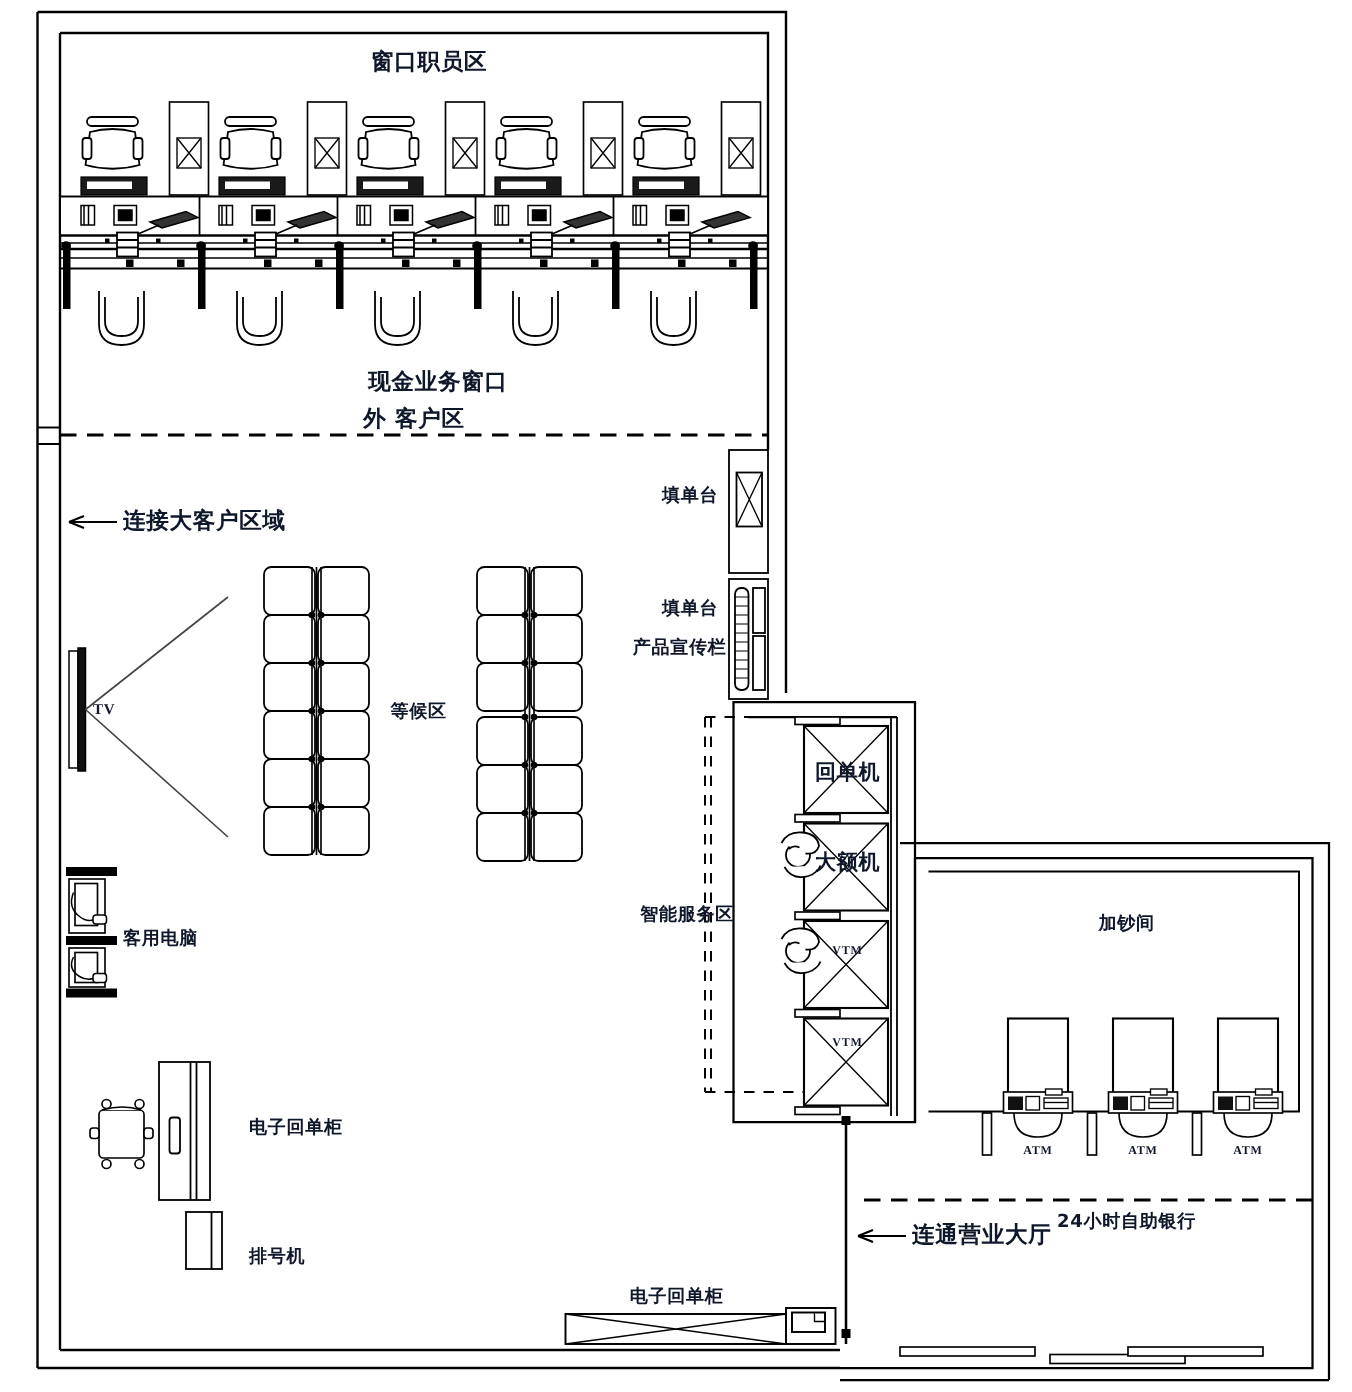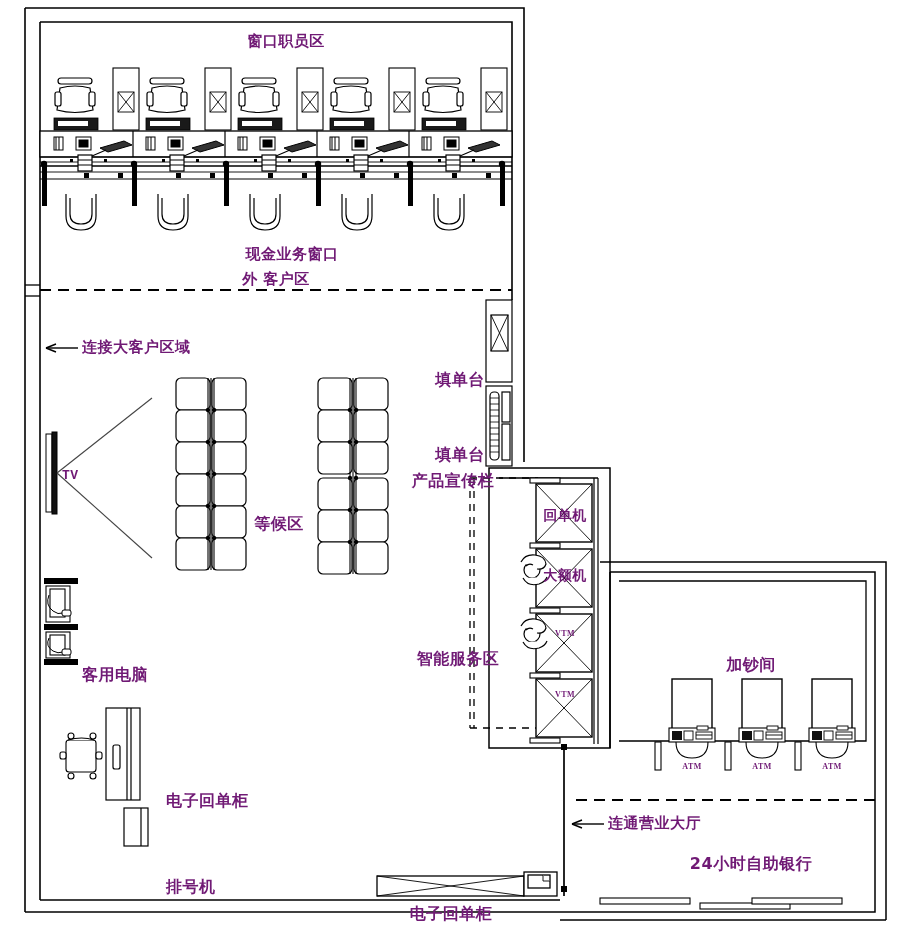--- a/index.html
+++ b/index.html
@@ -1,25 +1,25 @@
 <!DOCTYPE html>
 <html><head>
 <meta charset="utf-8">
 <style>
   html,body{margin:0;padding:0;background:#ffffff;}
   body{font-family:"DejaVu Sans","Liberation Sans",sans-serif;}
   #plan{position:relative;width:901px;height:928px;background:#fff;overflow:hidden;}
   #plan svg{position:absolute;left:0;top:0;}
-  .lbl{position:absolute;color:#701a75;font-weight:bold;white-space:nowrap;
+  .lbl{position:absolute;color:#0f172a;font-weight:bold;white-space:nowrap;
        font-family:"DejaVu Sans","Liberation Sans",sans-serif;
        letter-spacing:.5px;line-height:1;}
   .lbl-cn{font-size:15px;}
-  .lbl-cn-sm{font-size:16px;margin-top:48px;}
+  .lbl-cn-sm{font-size:12px;}
   .lbl-cn-xs{font-size:14px;}
-  .lbl-en{font-size:13px;font-family:Liberation Mono, monospace;font-weight:bold;}
+  .lbl-en{font-size:10px;font-family:Liberation Serif, serif;font-weight:bold;}
   .lbl-en-xs{font-size:8px;font-family:Liberation Serif, serif;font-weight:bold;}
   .ctr{transform:translateX(-50%);}
 </style>
 </head>
 <body>
 
 <div id="plan">
 
 <svg width="901" height="928" viewBox="0 0 901 928" shape-rendering="geometricPrecision">
 

